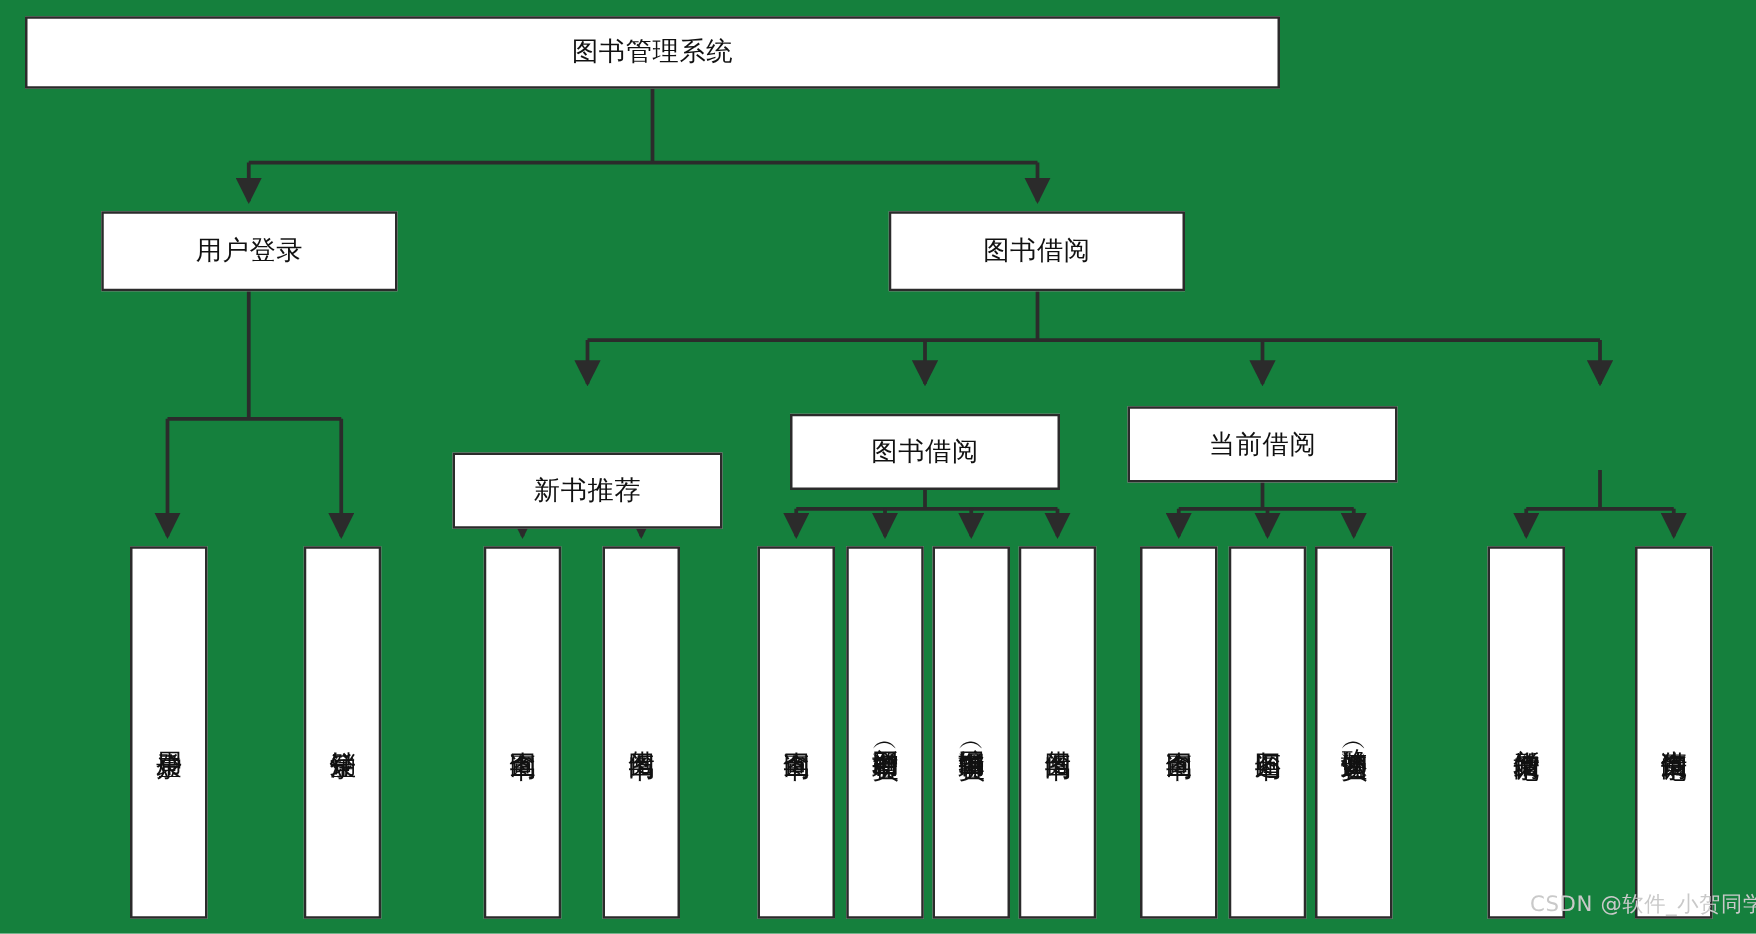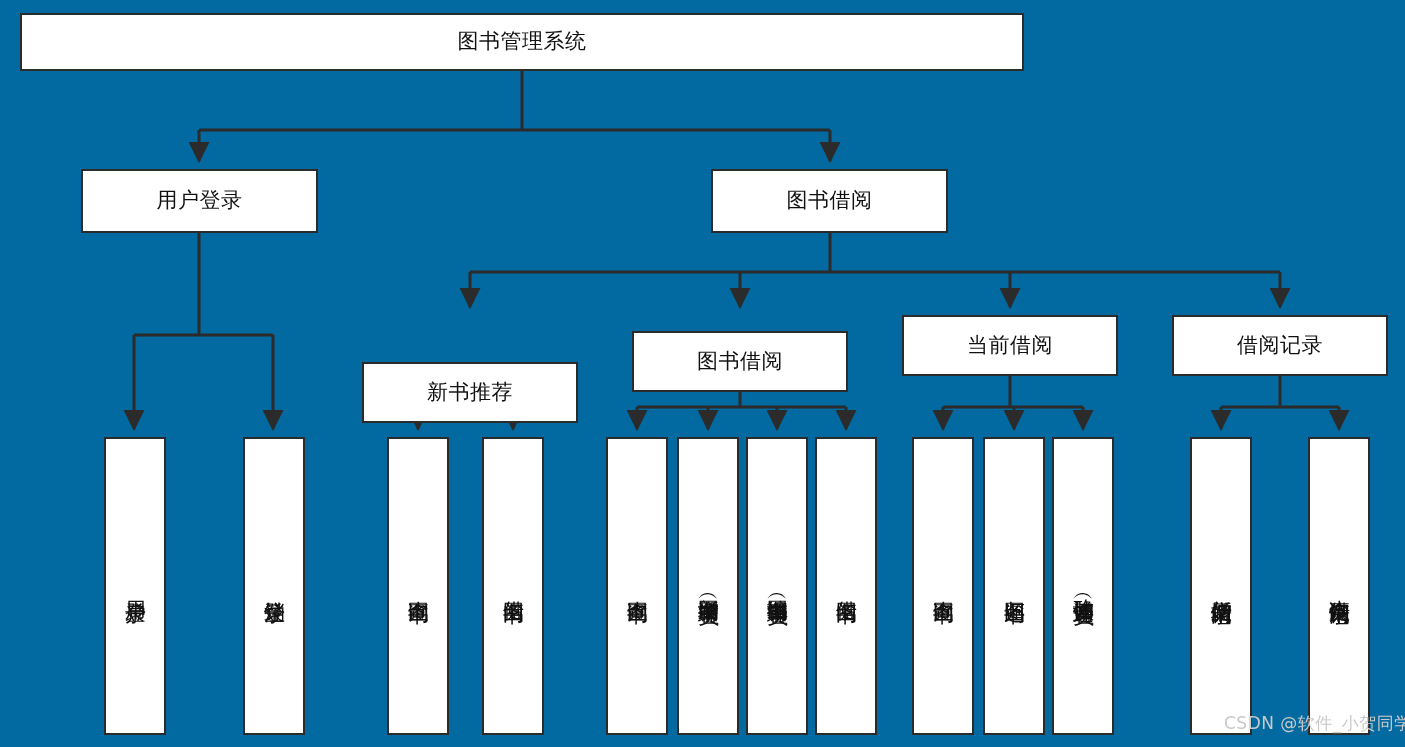--- a/index.html
+++ b/index.html
@@ -10,21 +10,21 @@
   body {
     width: 1405px;
     height: 747px;
     font-family: "DejaVu Sans", "Liberation Sans", sans-serif;
     overflow: hidden;
   }
   #diagram-root {
     position: relative;
     width: 1405px;
     height: 747px;
-    background: #0369a1;
+    background: #15803d;
   }
   svg.layer {
     position: absolute;
     left: 0;
     top: 0;
     width: 1405px;
     height: 747px;
   }
   .node-box {
     position: absolute;
@@ -124,25 +124,22 @@
   <div class="node-box" style="left: 711px; top: 169px; width: 237px; height: 64px;">
     <span class="node-label-h">图书借阅</span>
   </div>
 
   <div class="node-box" style="left: 362px; top: 315px; width: 216px; height: 61px; margin-top: 47px;">
     <span class="node-label-h">新书推荐</span>
   </div>
   <div class="node-box" style="left: 632px; top: 315px; width: 216px; height: 61px; margin-top: 16px;">
     <span class="node-label-h">图书借阅</span>
   </div>
-  <div class="node-box" style="left: 902px; top: 315px; width: 216px; height: 61px;">
+  <div class="node-box" style="left: 902px; top: 325px; width: 216px; height: 61px;">
     <span class="node-label-h">当前借阅</span>
-  </div>
-  <div class="node-box" style="left: 1172px; top: 315px; width: 216px; height: 61px;">
-    <span class="node-label-h">借阅记录</span>
   </div>
 
   <div class="node-box" style="left: 104px; top: 437px; width: 62px; height: 298px;">
     <span class="node-label-v">用户登录</span>
   </div>
   <div class="node-box" style="left: 243px; top: 437px; width: 62px; height: 298px;">
     <span class="node-label-v">注销登录</span>
   </div>
   <div class="node-box" style="left: 387px; top: 437px; width: 62px; height: 298px;">
     <span class="node-label-v">查询图书</span>

